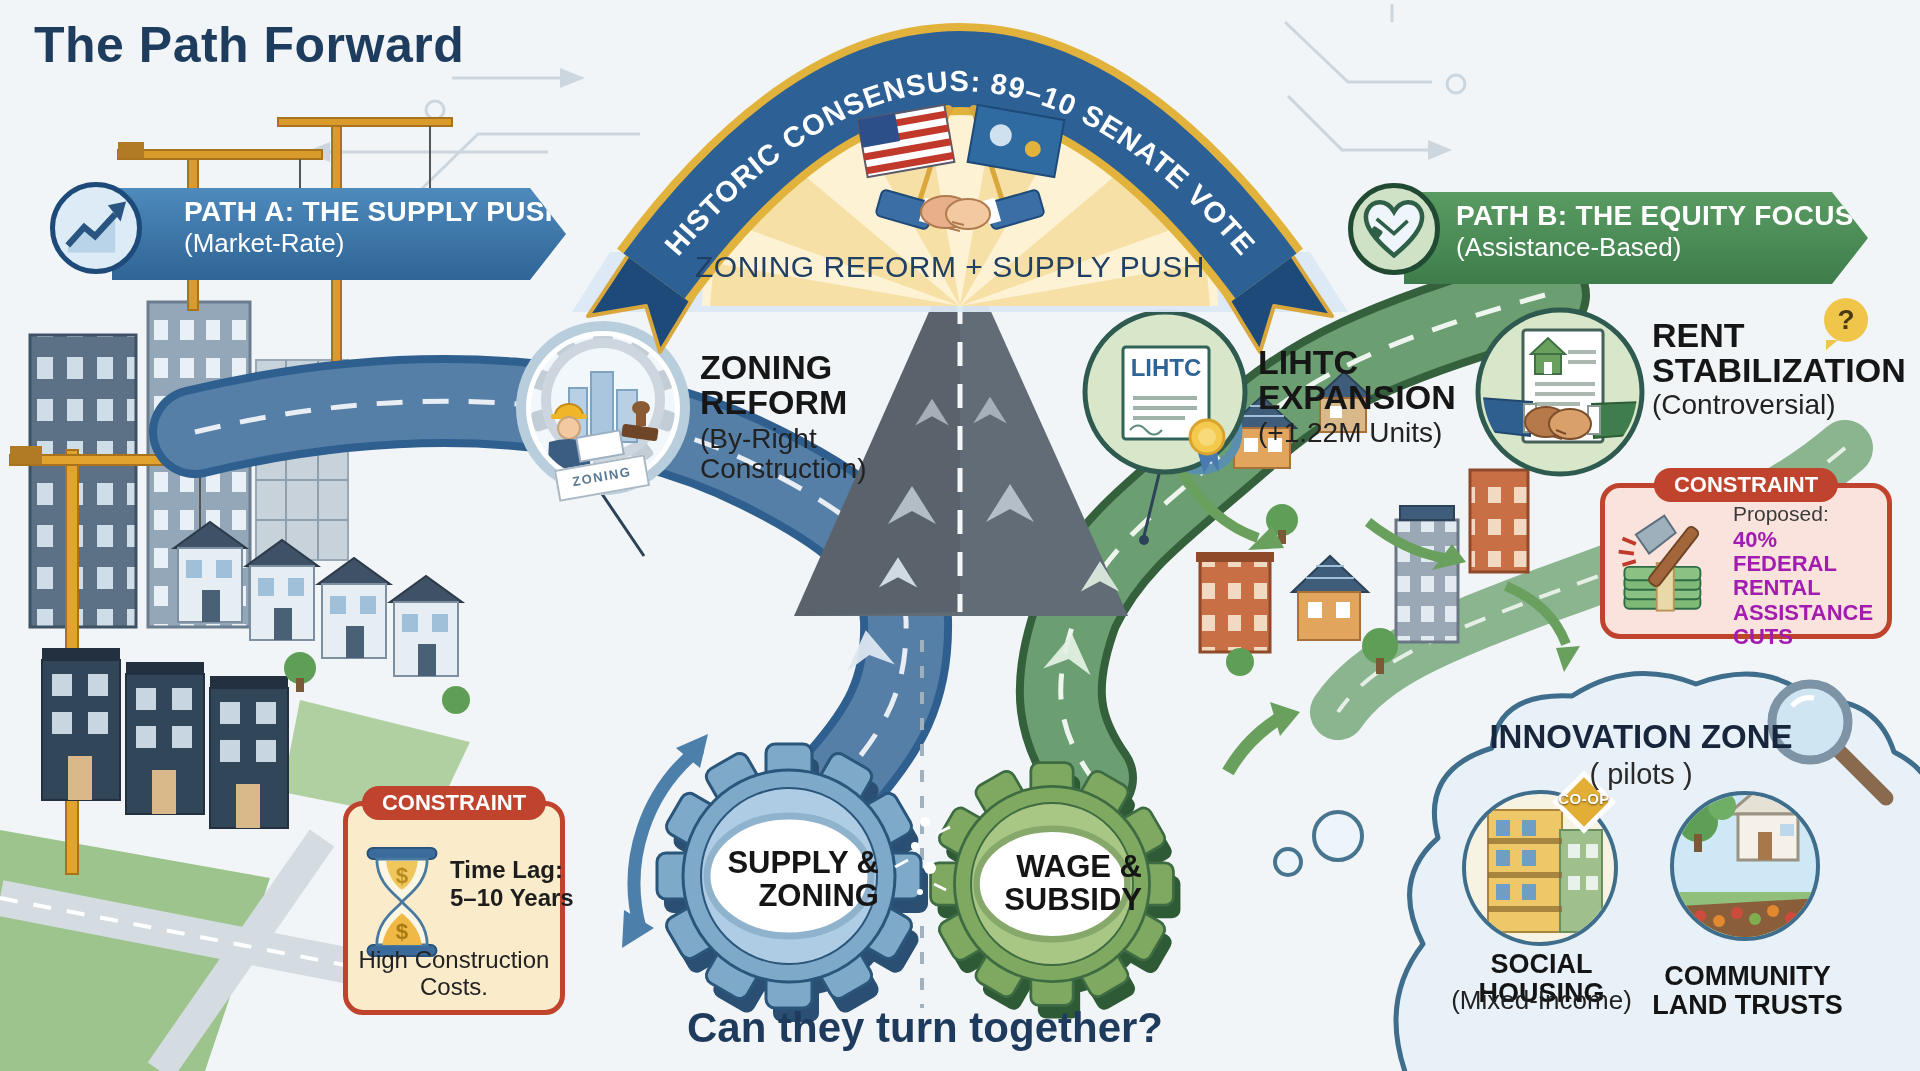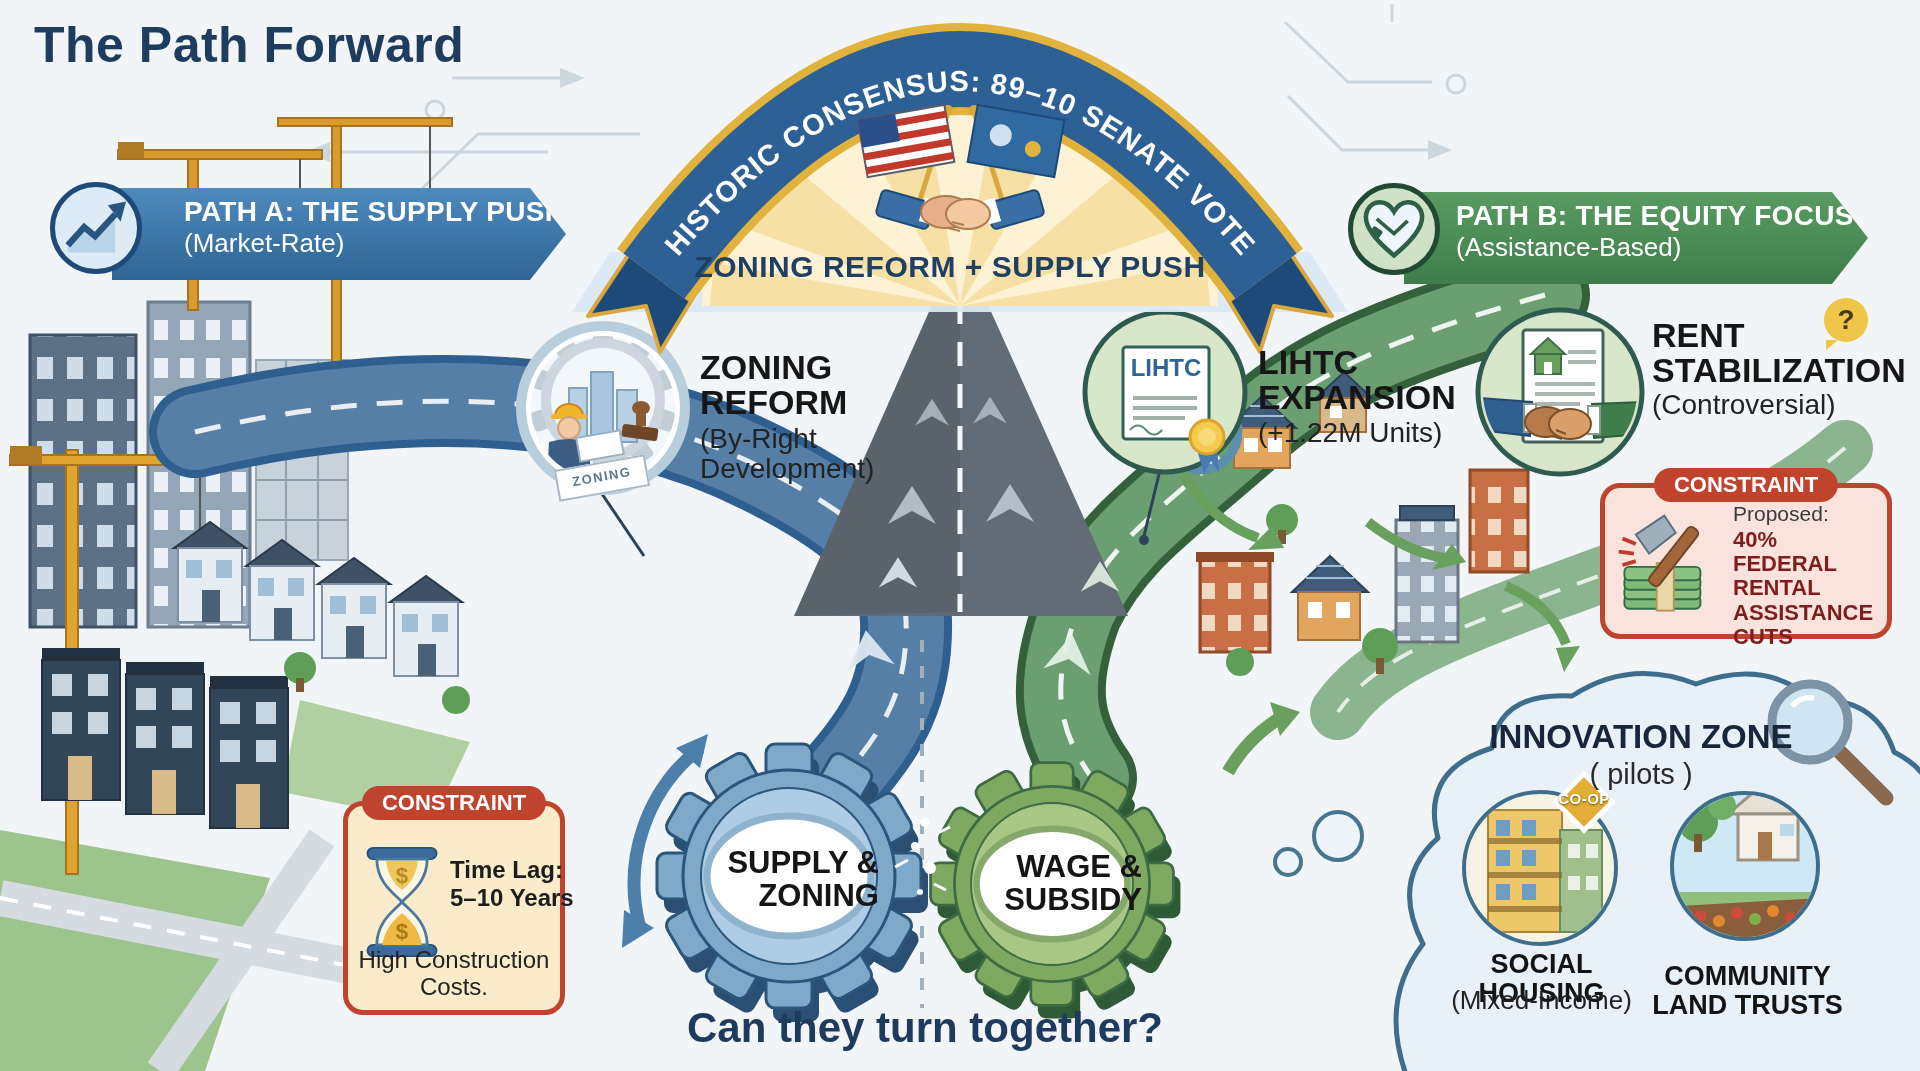--- a/index.html
+++ b/index.html
@@ -7,21 +7,21 @@
          font-family:"Liberation Sans",sans-serif;color:#1d1d1d;}
   .abs{position:absolute;}
   .b{font-weight:bold;}
   .c{text-align:center;margin-top:32px;}
   #artwork{position:absolute;left:0;top:0;z-index:1;}
   .ovl{position:absolute;z-index:3;}
   
   .title-main{left:34px;top:16px;font-size:50px;font-weight:bold;color:#1d3c5e;letter-spacing:.5px;}
   .title-sub{left:36px;top:74px;font-size:34px;color:#2b4a6b;}
   
-  .cons-sub{left:600px;top:250px;width:700px;text-align:center;font-size:30px;font-weight:bold;color:#1f3f63;letter-spacing:.5px;}
+  .cons-sub{left:600px;top:250px;width:700px;text-align:center;font-size:30px;font-weight:normal;color:#1f3f63;letter-spacing:.5px;}
   
   .pbanner{height:84px;color:#fff;padding:8px 0 0 0;}
   .pbanner .l1{font-size:28px;font-weight:bold;letter-spacing:.3px;}
   .pbanner .l2{font-size:26px;}
   #pathA{left:112px;top:188px;width:382px;background:linear-gradient(#4e8abc,#2f6496);
          clip-path:polygon(0 0,calc(100% - 36px) 0,100% 50%,calc(100% - 36px) 100%,0 100%);padding-left:72px;}
   #pathB{left:1404px;top:185px;width:412px;background:linear-gradient(#5a9b63,#3e7d4b);
          clip-path:polygon(0 0,calc(100% - 36px) 0,100% 50%,calc(100% - 36px) 100%,0 100%);padding-left:52px;margin-top:7px;}
   .picon{width:92px;height:92px;border-radius:50%;z-index:4;box-sizing:border-box;}
   #pathAIcon{left:50px;top:182px;background:#dcebf5;border:5px solid #1d4a78;}
@@ -492,21 +492,21 @@
 </div>
 <div id="pathBIcon" class="abs ovl picon">
   <svg viewBox="0 0 90 90" width="82" height="82">
     <path d="M 45,74 C 18,52 10,36 16,24 C 22,13 37,12 45,26 C 53,12 68,13 74,24 C 80,36 72,52 45,74 Z" fill="#eef6fb" stroke="#2f5f46" stroke-width="5"></path>
     <path d="M 26,34 L 45,50 L 60,36" stroke="#2f5f46" stroke-width="4" fill="none"></path>
     <rect x="20" y="44" width="12" height="9" rx="2" fill="#2f5f46" transform="rotate(35 26 48)"></rect>
   </svg>
 </div>
 
 <div class="abs ovl ms-title" style="left:700px;top:350px;width:200px;">ZONING REFORM</div>
-<div class="abs ovl ms-sub" style="left:700px;top:424px;width:215px;">(By-Right Development)</div>
+<div class="abs ovl ms-sub" style="left:700px;top:424px;width:215px;">(By-Right Construction)</div>
 <div class="abs ovl zpaper">ZONING</div>
 
 <div class="abs ovl lihtc-badge">LIHTC</div>
 <div class="abs ovl ms-title" style="left:1258px;top:345px;width:240px;">LIHTC EXPANSION</div>
 <div class="abs ovl ms-sub" style="left:1258px;top:418px;width:240px;">(+1.22M Units)</div>
 
 <div class="abs ovl ms-title" style="left:1652px;top:318px;width:270px;">RENT STABILIZATION</div>
 <div class="abs ovl ms-sub" style="left:1652px;top:390px;width:270px;">(Controversial)</div>
 <div class="abs ovl qbubble">?</div>
 
@@ -532,21 +532,21 @@
     <rect x="12" y="92" width="80" height="14" rx="5" fill="#7fb877" stroke="#2f6b45" stroke-width="2"></rect>
     <rect x="12" y="82" width="80" height="14" rx="5" fill="#8cc184" stroke="#2f6b45" stroke-width="2"></rect>
     <rect x="12" y="72" width="80" height="14" rx="5" fill="#7fb877" stroke="#2f6b45" stroke-width="2"></rect>
     <rect x="12" y="62" width="80" height="14" rx="5" fill="#8cc184" stroke="#2f6b45" stroke-width="2"></rect>
     <rect x="46" y="58" width="18" height="50" fill="#ead9a8" stroke="#b8935a" stroke-width="2"></rect>
     <rect x="58" y="14" width="13" height="74" rx="5" fill="#a2663a" stroke="#6e4526" stroke-width="2" transform="rotate(38 64 50)"></rect>
     <polygon points="24,28 54,8 66,26 38,48" fill="#9fb0bd" stroke="#5d6f7d" stroke-width="2"></polygon>
     <path d="M 10,32 L 24,38 M 6,46 L 22,48 M 10,60 L 24,56" stroke="#c0392b" stroke-width="4"></path>
   </svg>
   <div class="abs" style="left:128px;top:14px;width:148px;font-size:21px;color:#3a3a3a;">Proposed:</div>
-  <div class="abs b" style="left:128px;top:40px;width:145px;font-size:22px;line-height:1.1;color:#7f1d1d;">40% FEDERAL RENTAL ASSISTANCE CUTS</div>
+  <div class="abs b" style="left:128px;top:40px;width:145px;font-size:22px;line-height:1.1;color:#a21caf;">40% FEDERAL RENTAL ASSISTANCE CUTS</div>
 </div>
 
 <div class="abs gear-label" style="left:699px;top:846px;width:180px;">SUPPLY &amp; ZONING</div>
 <div class="abs gear-label" style="left:962px;top:850px;width:180px;">WAGE &amp; SUBSIDY</div>
 <div class="abs ovl question">Can they turn together?</div>
 
 <div class="abs ovl innov-title">INNOVATION ZONE</div>
 <div class="abs ovl innov-sub">( pilots )</div>
 <div class="abs ovl coop">CO-OP</div>
 <div class="abs ovl innov-item-t" style="left:1444px;top:950px;width:195px;">SOCIAL HOUSING</div>

